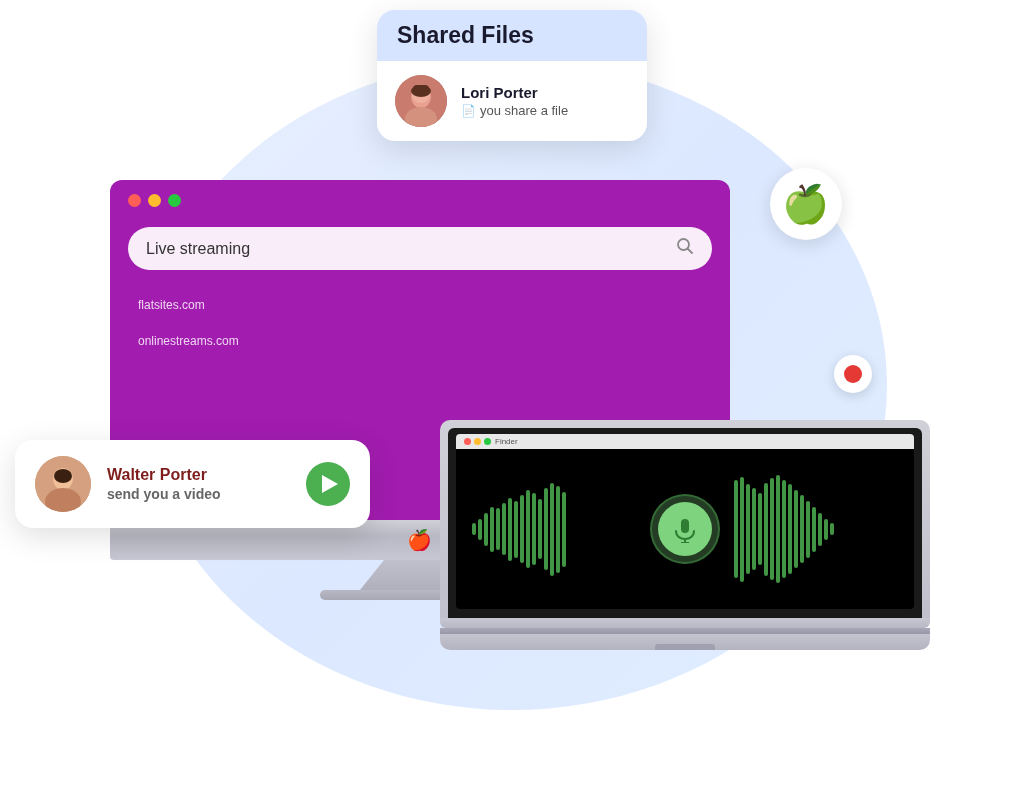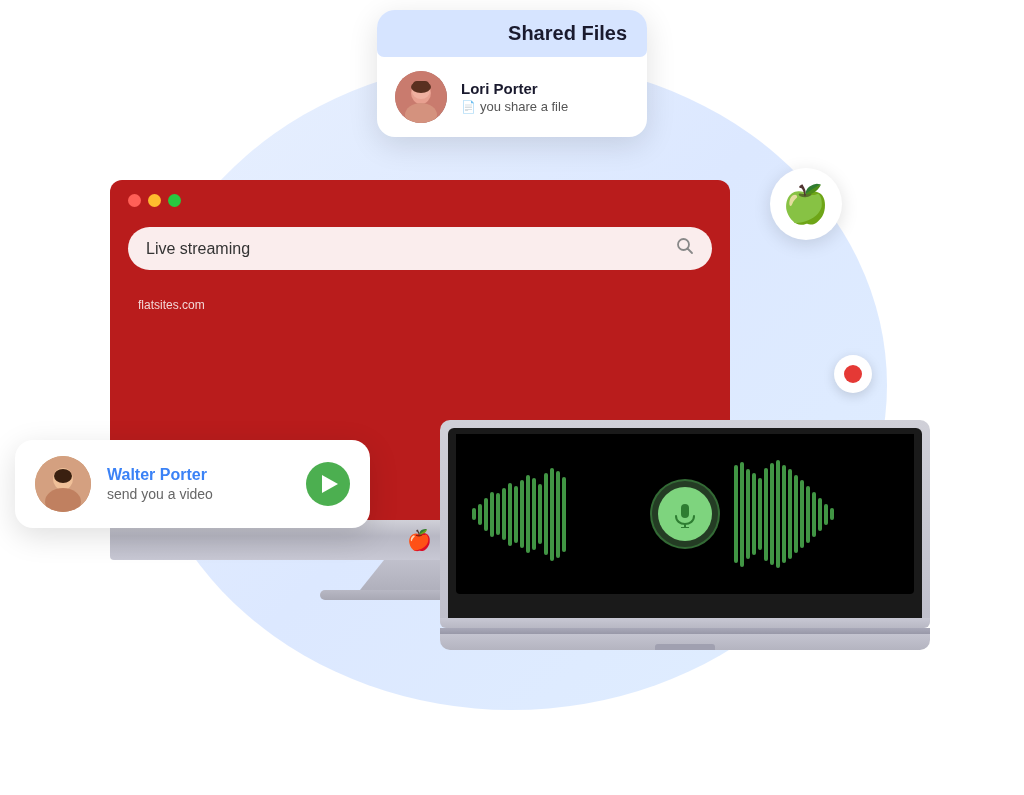--- a/index.html
+++ b/index.html
@@ -34,25 +34,24 @@
       width: 270px;
       background: #fff;
       border-radius: 18px;
       box-shadow: 0 8px 30px rgba(0,0,0,0.12);
       z-index: 10;
       overflow: hidden;
     }
     .shared-files-header {
       background: #d6e4ff;
       padding: 12px 20px;
-      text-align: right;
-      font-size: 20px;
+      text-align: left;
+      font-size: 23px;
       font-weight: 600;
       color: #1a1a2e;
-      border-radius: 7px;
     }
     .shared-files-body {
       padding: 14px 18px;
       display: flex;
       align-items: center;
       gap: 14px;
     }
     .shared-files-avatar {
       width: 52px;
       height: 52px;
@@ -84,21 +83,21 @@
 
     
     .imac-wrapper {
       position: absolute;
       top: 180px;
       left: 110px;
       width: 620px;
       z-index: 5;
     }
     .imac-screen {
-      background: #b91c1c;
+      background: #a21caf;
       border-radius: 12px 12px 0 0;
       padding: 14px 18px 18px;
       min-height: 340px;
       position: relative;
     }
     .imac-traffic-lights {
       display: flex;
       gap: 7px;
       margin-bottom: 20px;
     }
@@ -295,26 +294,27 @@
       width: 56px;
       height: 56px;
       border-radius: 50%;
       background: linear-gradient(135deg, #d4a574 0%, #c08060 100%);
       flex-shrink: 0;
       overflow: hidden;
     }
     .walter-info .name {
       font-size: 16px;
       font-weight: 700;
-      color: #3b82f6;
+      color: #7f1d1d;
     }
     .walter-info .sub {
       font-size: 14px;
       color: #666;
       margin-top: 2px;
+      font-weight: bold;
     }
     .play-btn {
       width: 44px;
       height: 44px;
       border-radius: 50%;
       background: #4caf50;
       display: flex;
       align-items: center;
       justify-content: center;
       margin-left: auto;
@@ -417,32 +417,41 @@
       <span class="imac-search-text">Live streaming</span>
       <span class="search-icon-svg">
         <svg width="18" height="18" viewBox="0 0 18 18" fill="none">
           <circle cx="7.5" cy="7.5" r="5.5" stroke="#888" stroke-width="1.8"></circle>
           <line x1="11.5" y1="11.5" x2="16" y2="16" stroke="#888" stroke-width="1.8" stroke-linecap="round"></line>
         </svg>
       </span>
     </div>
     <div class="imac-search-results">
       <div class="imac-result-item">flatsites.com</div>
+      <div class="imac-result-item">onlinestreams.com</div>
     </div>
   </div>
   <div class="imac-chin">
     <span class="imac-apple-logo">🍎</span>
   </div>
   <div class="imac-stand"></div>
   <div class="imac-base"></div>
 </div>
 
 <div class="laptop-wrapper">
   <div class="laptop-screen-outer">
     <div class="laptop-screen-inner">
+      <div class="laptop-finder-bar">
+        <div class="laptop-finder-dots">
+          <div class="laptop-dot" style="background:#ff5f57;"></div>
+          <div class="laptop-dot" style="background:#febc2e;"></div>
+          <div class="laptop-dot" style="background:#28c840;"></div>
+        </div>
+        <span>Finder</span>
+      </div>
       <div class="laptop-content">
 
         <div class="waveform" id="waveform-left">
             <div class="waveform-bar" style="height: 12px;"></div>
             <div class="waveform-bar" style="height: 21px;"></div>
             <div class="waveform-bar" style="height: 33px;"></div>
             <div class="waveform-bar" style="height: 45px;"></div>
             <div class="waveform-bar" style="height: 42px;"></div>
             <div class="waveform-bar" style="height: 52.5px;"></div>
             <div class="waveform-bar" style="height: 63px;"></div>

